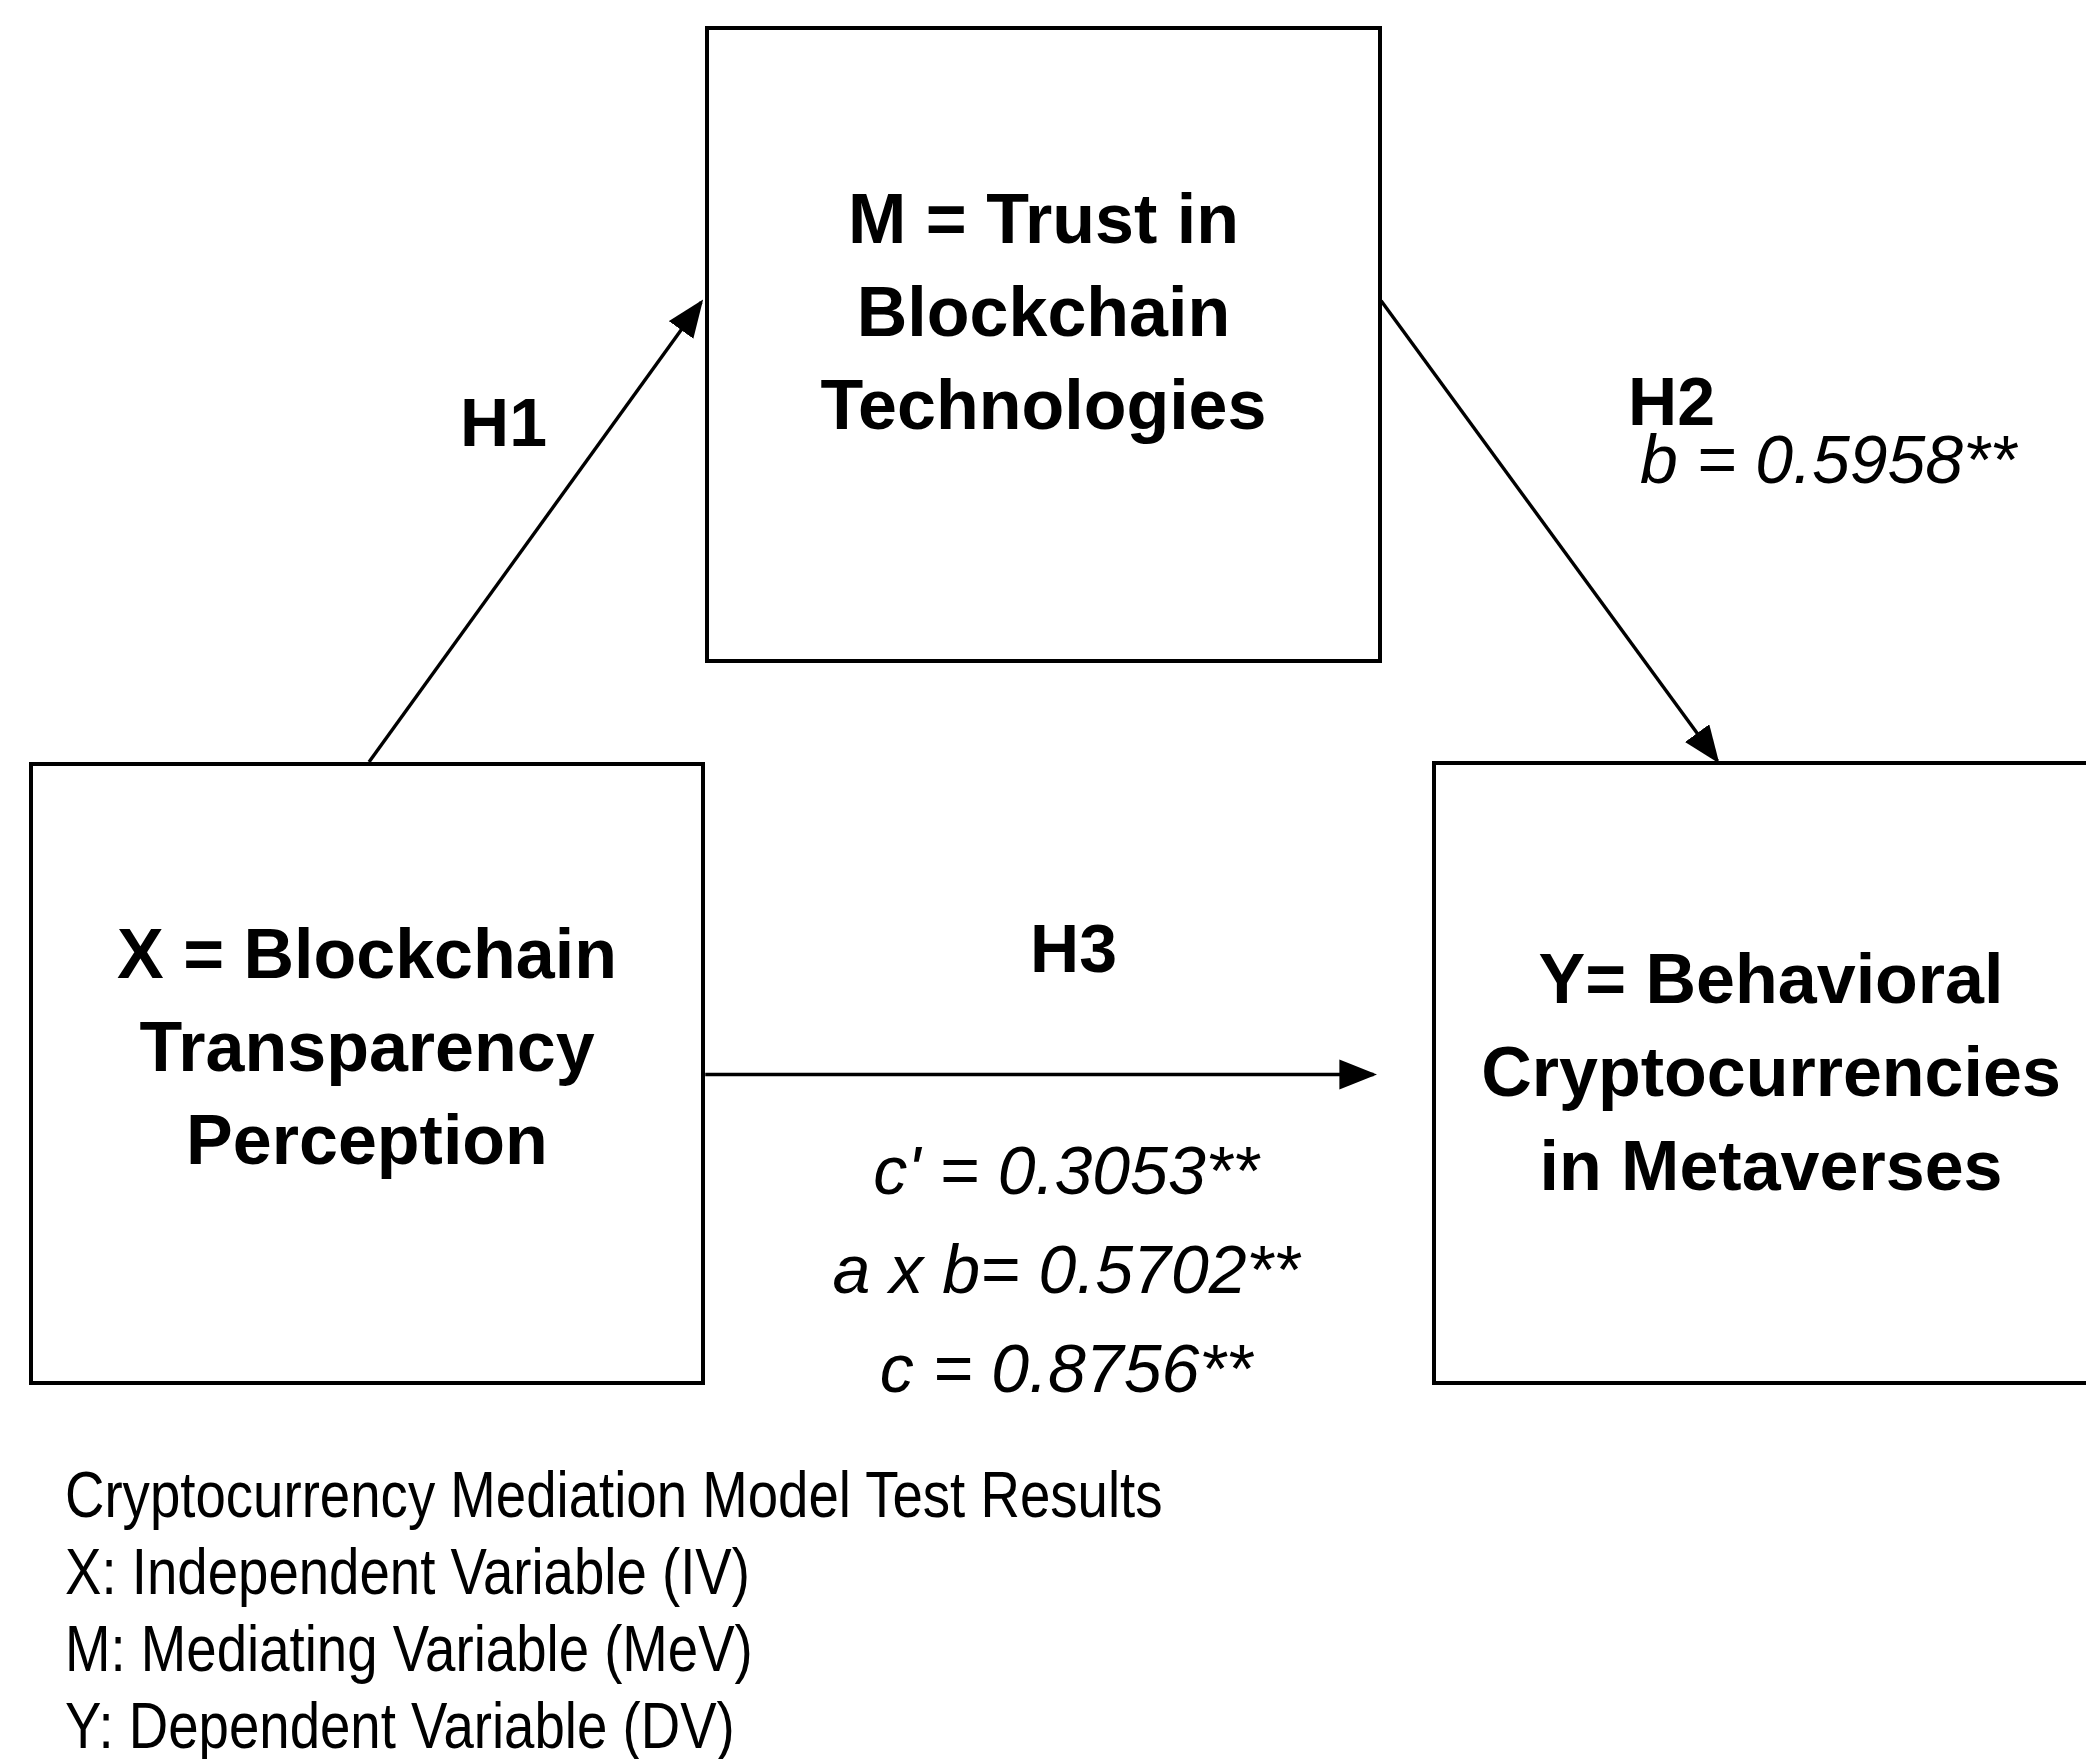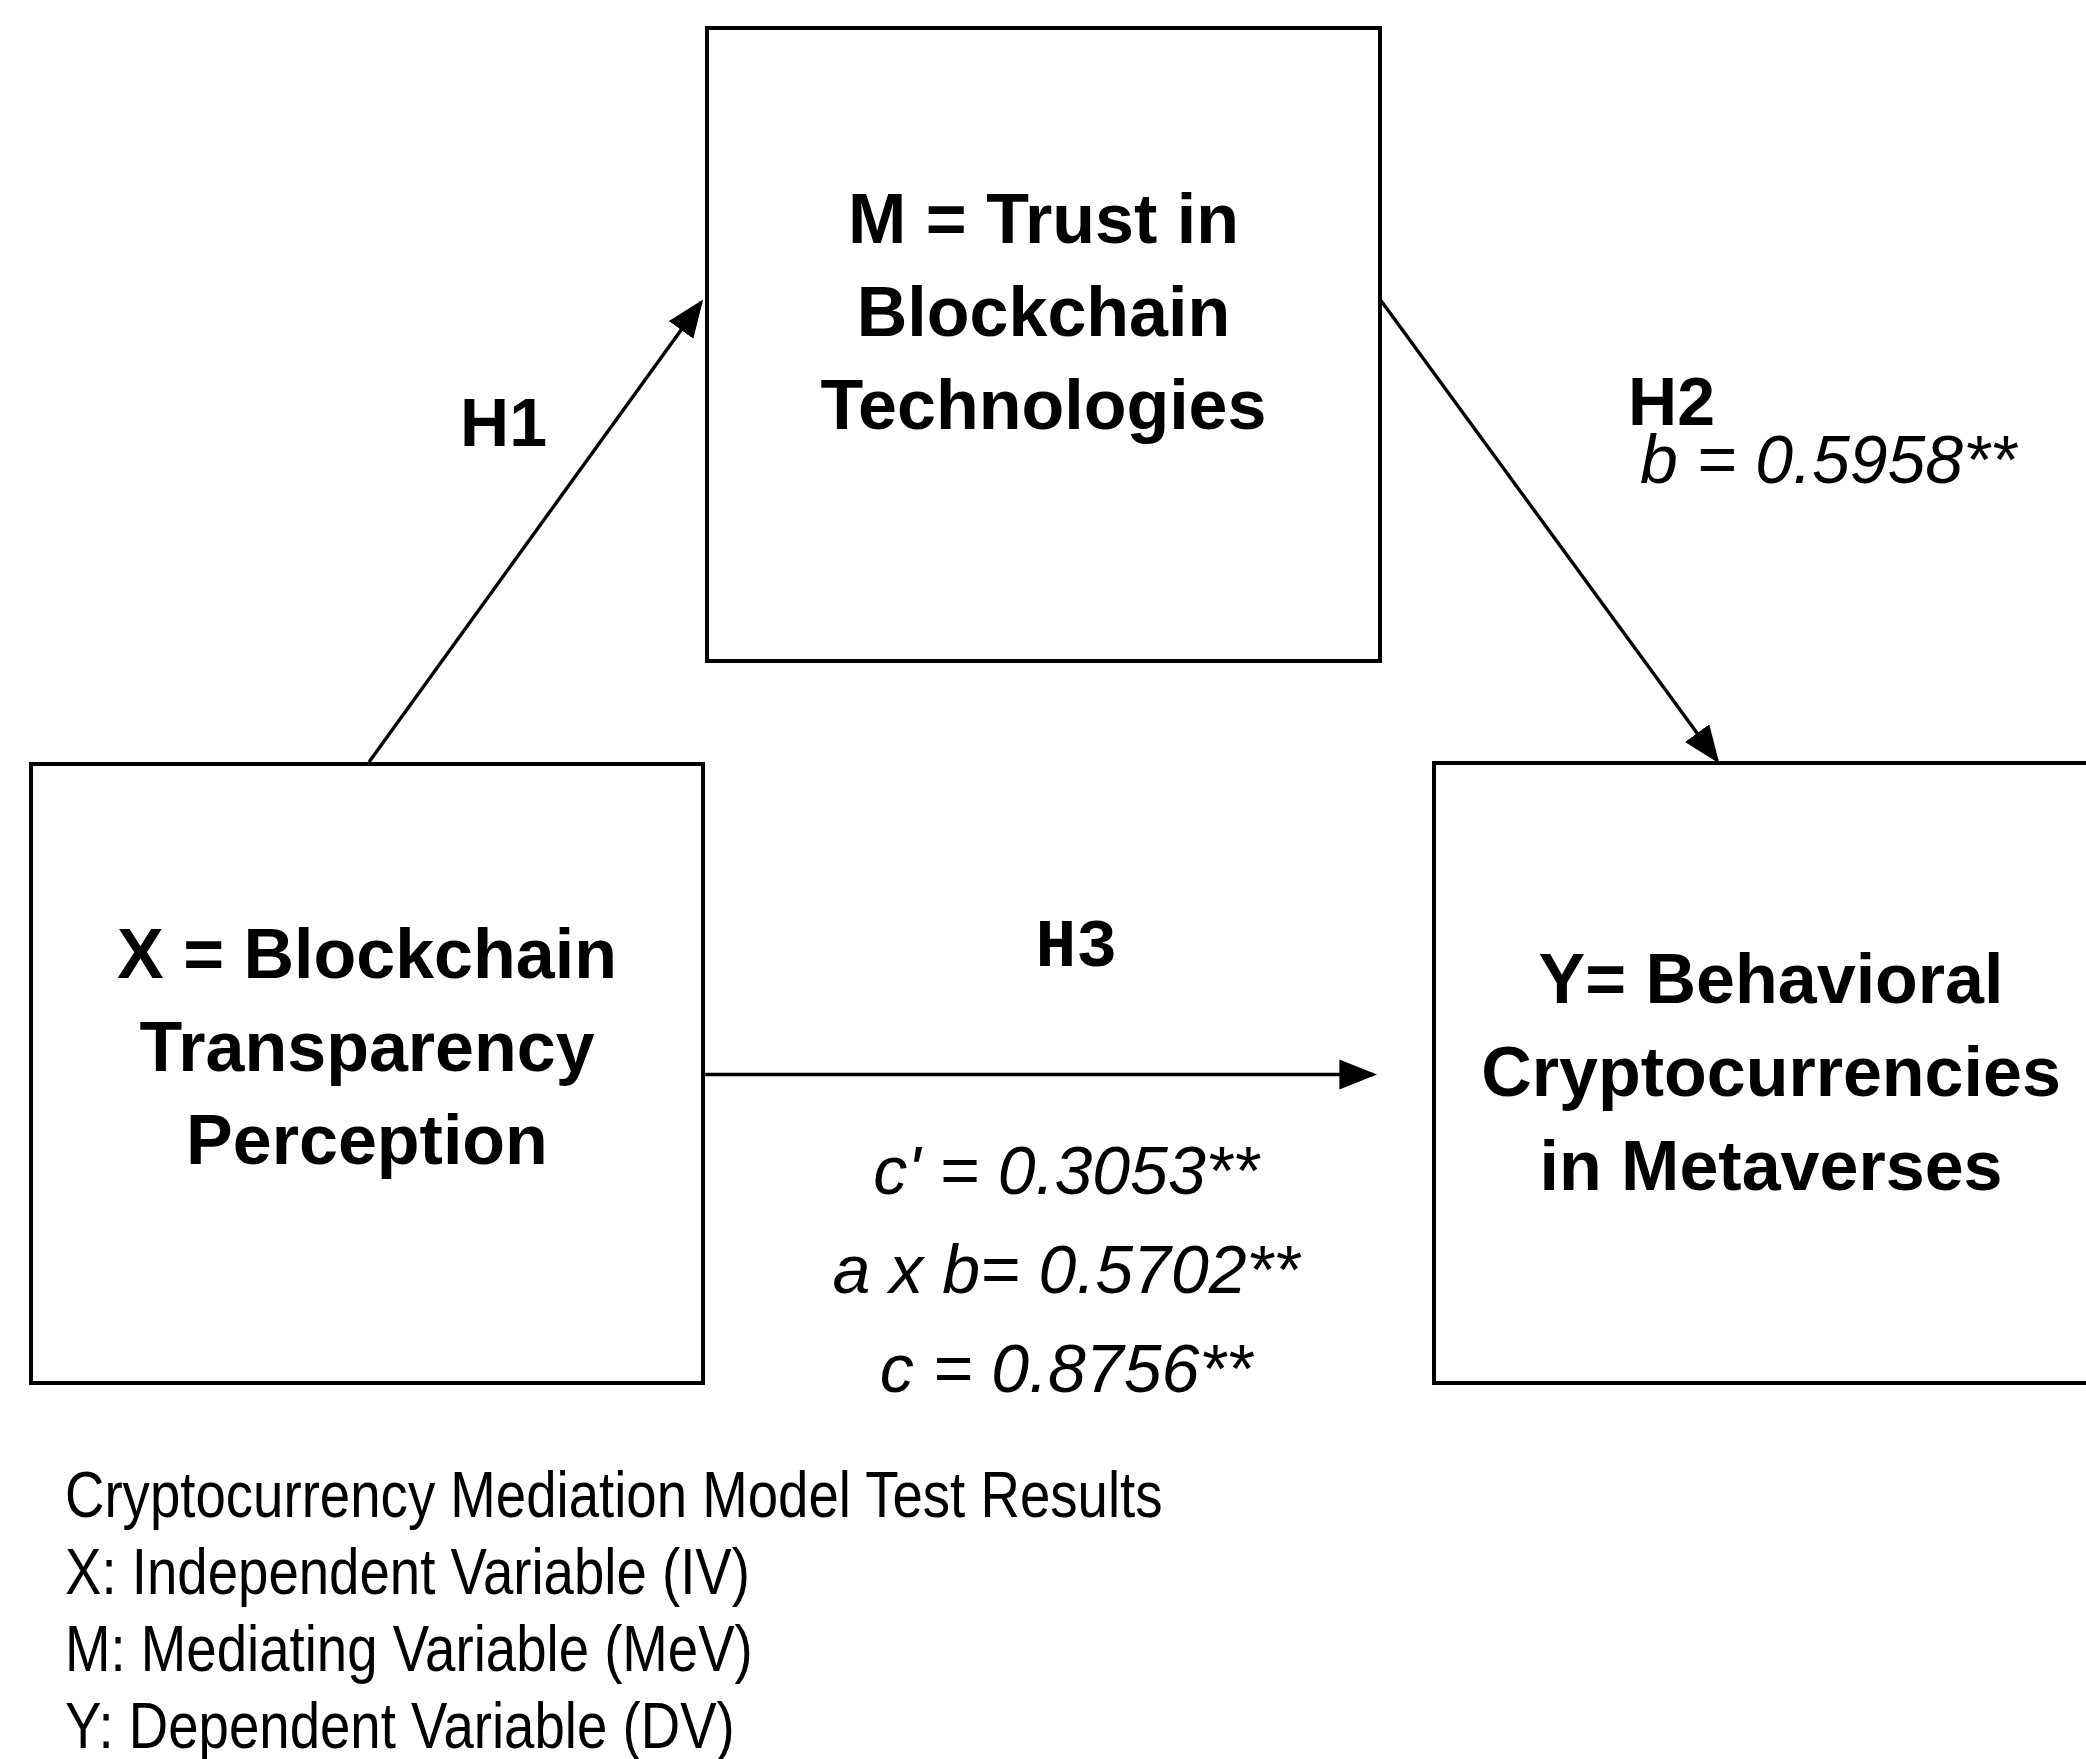--- a/index.html
+++ b/index.html
@@ -53,21 +53,21 @@
     position: absolute;
     font-style: italic;
     font-size: 68px;
     text-align: center;
     white-space: nowrap;
   }
   #h1-label { left: 383px;  top: 383px;  width: 164px; }
   #h1-coef  { left: 48px;   top: 487px;  width: 472px; }
   #h2-label { left: 1551px; top: 362px;  width: 164px; }
   #h2-coef  { left: 1592px; top: 420px;  width: 472px; }
-  #h3-label { left: 953px; top: 909px; width: 164px; font-family: Liberation Mono, monospace; }
+  #h3-label { left: 953px; top: 909px; width: 164px; }
   #h3-direct   { left: 731px; top: 1131px; width: 670px; }
   #h3-indirect { left: 731px; top: 1230px; width: 670px; }
   #h3-total    { left: 731px; top: 1329px; width: 670px; }
 
   #caption {
     position: absolute;
     left: 65px;
     top: 1456px;
     font-size: 65px;
     line-height: 77px;

